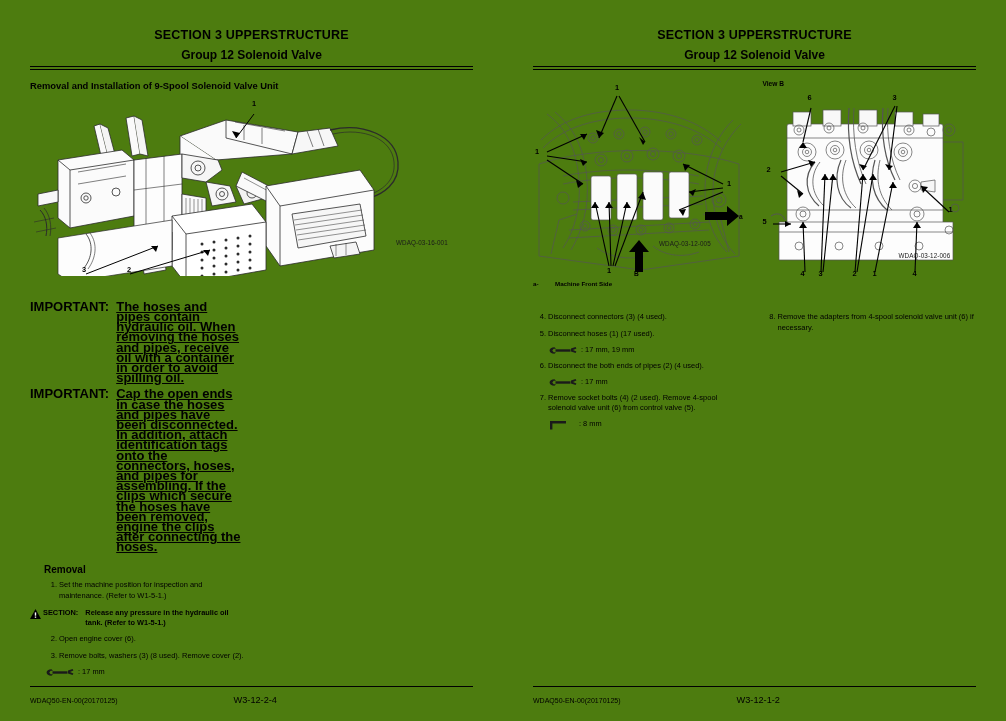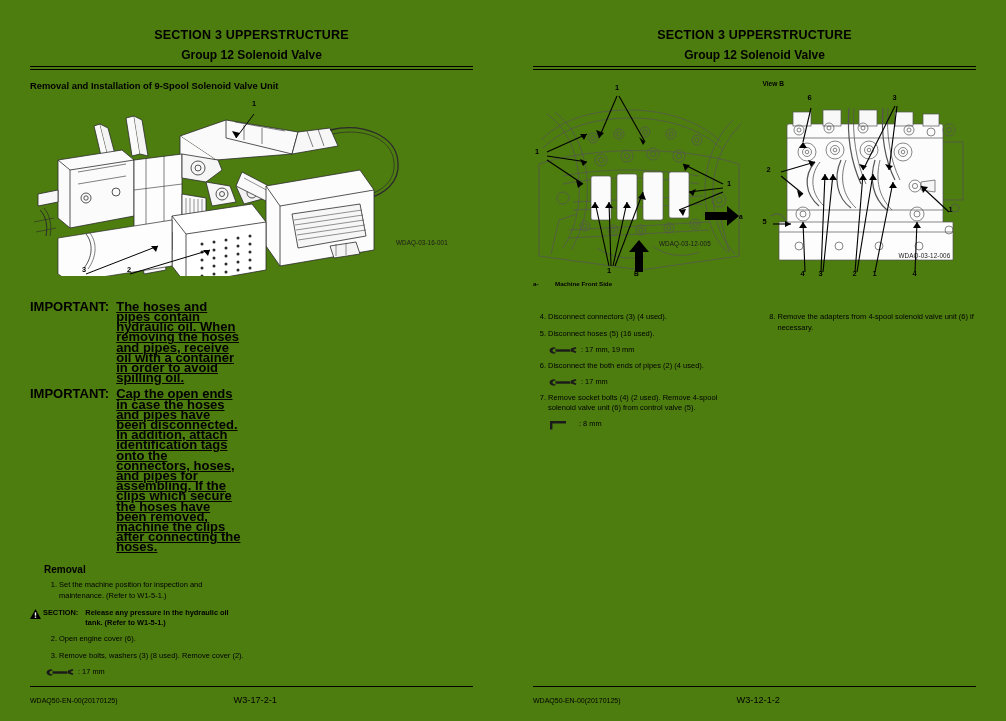--- a/index.html
+++ b/index.html
@@ -318,21 +318,21 @@
 
       <div class="txtcol" style="margin-top:14px;width:214px;">
 
         <div class="important">
           <span class="kw">IMPORTANT:</span>
           <span class="bd">The hoses and pipes contain hydraulic oil. When removing the hoses and pipes, receive oil with a container in order to avoid spilling oil.</span>
         </div>
 
         <div class="important">
           <span class="kw">IMPORTANT:</span>
-          <span class="bd">Cap the open ends in case the hoses and pipes have been disconnected. In addition, attach identification tags onto the connectors, hoses, and pipes for assembling. If the clips which secure the hoses have been removed, machine the clips after connecting the hoses.</span>
+          <span class="bd">Cap the open ends in case the hoses and pipes have been disconnected. In addition, attach identification tags onto the connectors, hoses, and pipes for assembling. If the clips which secure the hoses have been removed, engine the clips after connecting the hoses.</span>
         </div>
 
         <div class="sub-head">Removal</div>
 
         <ol class="steps" style="margin-left:14px;">
           <li>
             <span class="num">1.</span>
             <span>Set the machine position for inspection and maintenance. (Refer to W1-5-1.)</span>
           </li>
         </ol>
@@ -370,21 +370,21 @@
           </span>
           <span class="tool-txt">: 17 mm</span>
         </div>
       </div>
     </div>
 
     <div class="footer">
       <div class="frule"></div>
       <div class="frow">
         <span class="fleft">WDAQ50-EN-00(20170125)</span>
-        <span class="fcenter">W3-17-2-1</span>
+        <span class="fcenter">W3-12-2-4</span>
       </div>
     </div>
   </div>
 
   <div class="page">
     <div class="page-inner">
 
       <div class="hdr">
         <div class="hdr-title">SECTION 3 UPPERSTRUCTURE</div>
         <div class="hdr-sub">Group 12 Solenoid Valve</div>
@@ -656,21 +656,21 @@
 
       <div class="two-col" style="margin-top:14px;">
         <div class="col txtcol">
           <ol class="steps">
             <li>
               <span class="num">4.</span>
               <span>Disconnect connectors (3) (4 used).</span>
             </li>
             <li>
               <span class="num">5.</span>
-              <span>Disconnect hoses (5) (16 used).</span>
+              <span>Disconnect hoses (1) (17 used).</span>
             </li>
           </ol>
 
           <div class="tool-line">
             <span>
               <svg width="28" height="9" viewBox="0 0 28 9">
                 <path d="M5.5 1.2 C2.4 1.2 0.6 2.6 0.6 4.5 C0.6 6.4 2.4 7.8 5.5 7.8 L7 6.2 L4.6 6.2 L3.3 4.5 L4.6 2.8 L7 2.8 Z" fill="#1a1a1a"></path>
                 <rect x="6.5" y="3.3" width="15" height="2.4" fill="#1a1a1a"></rect>
                 <path d="M22 2.4 L26.6 1 L27.4 2.4 L24 4 L27.4 5.6 L26.6 7 L22 5.6 Z" fill="#1a1a1a"></path>
               </svg>

